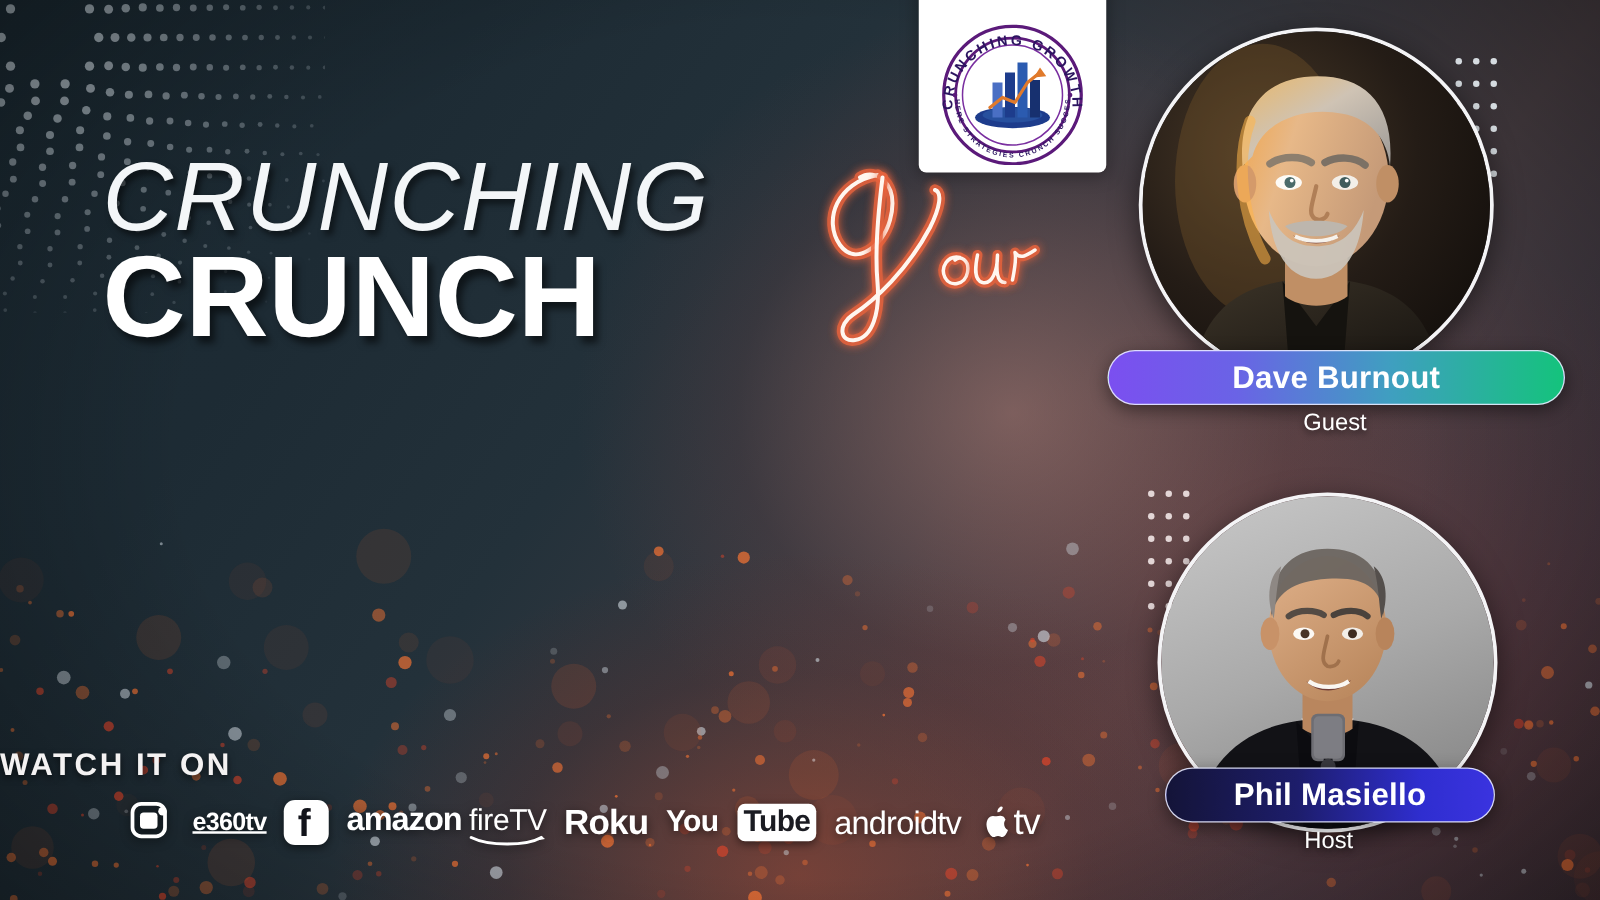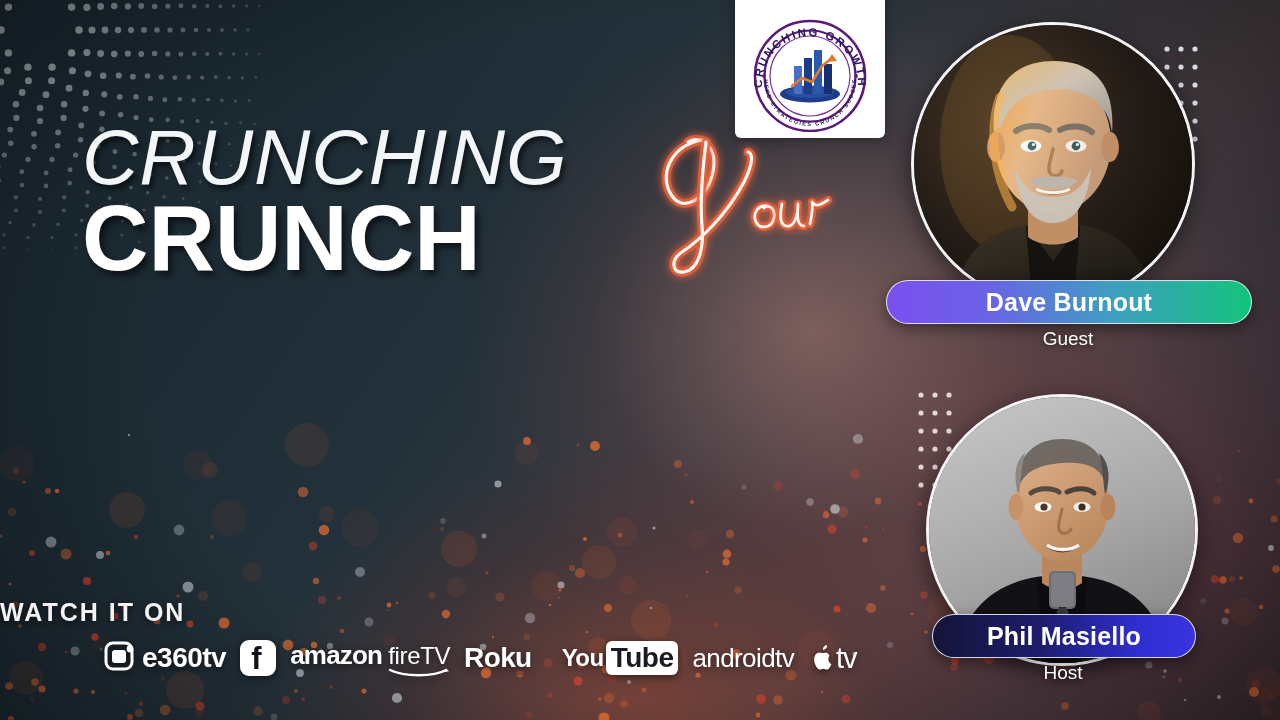--- a/index.html
+++ b/index.html
@@ -48,34 +48,34 @@
     border:1.5px solid rgba(225,228,255,.85);display:flex;align-items:center;justify-content:center;
     box-shadow:0 4px 14px rgba(0,0,0,.45);}
   .date-text{color:#fff;font-size:22px;font-weight:700;letter-spacing:.3px;}
 
   
   .watch-label{position:absolute;left:0;top:598px;width:900px;text-align:left;color:#f4f2f2;
     font-size:25px;font-weight:700;letter-spacing:2px;text-shadow:0 2px 6px rgba(0,0,0,.6);}
   .logos{position:absolute;left:104px;top:636px;width:800px;height:44px;display:flex;
     align-items:center;gap:14px;}
   .lg{display:flex;align-items:center;color:#fff;filter:drop-shadow(0 2px 4px rgba(0,0,0,.55));}
-  .lg-e360 span{font-size:28px;font-weight:700;letter-spacing:-.5px;margin-left:4px;}
+  .lg-e360 span{font-size:20px;font-weight:700;letter-spacing:-.5px;margin-left:16px;text-decoration:underline;}
   .fb-sq{width:36px;height:36px;background:#fff;border-radius:9px;position:relative;}
   .fb-sq b{position:absolute;left:11px;top:1px;color:#12131a;font-size:31px;font-weight:700;
     font-family:"Liberation Sans",sans-serif;}
   .amz{position:relative;display:flex;flex-direction:column;align-items:flex-end;}
   .amz-row{display:flex;align-items:baseline;}
   .amz-row .a1{font-size:26px;font-weight:700;letter-spacing:-.8px;}
   .amz-row .a2{font-size:24px;font-weight:400;letter-spacing:-.3px;margin-left:6px;}
   .amz-row .a3{font-size:24px;font-weight:400;letter-spacing:-.5px;}
   .roku{font-size:28px;font-weight:700;letter-spacing:-.6px;}
   .yt{display:flex;align-items:center;}
-  .yt .you{font-size:24px;font-weight:700;letter-spacing:-.5px;margin-left:16px;}
-  .yt .tube{background:#fff;color:#1a1b22;font-size:28px;font-weight:700;border-radius:6px;
-    padding:1px 5px;margin-left:2px;letter-spacing:-.5px;}
+  .yt .you{font-size:24px;font-weight:700;letter-spacing:-.5px;}
+  .yt .tube{background:#fff;color:#1a1b22;font-size:24px;font-weight:700;border-radius:6px;
+    padding:1px 5px;margin-left:15px;letter-spacing:-.5px;}
   .atv{font-size:26px;font-weight:400;letter-spacing:-.6px;}
   .appletv{display:flex;align-items:center;gap:2px;}
   .appletv .tv{font-size:29px;font-weight:400;letter-spacing:-1px;}
 
   
   .avatar{position:absolute;border-radius:50%;border:3px solid #f4f4f6;overflow:hidden;
     box-shadow:0 6px 22px rgba(0,0,0,.5);}
   .av-guest{left:911px;top:22px;width:278px;height:278px;}
   .av-host{left:926px;top:394px;width:266px;height:266px;}
 

